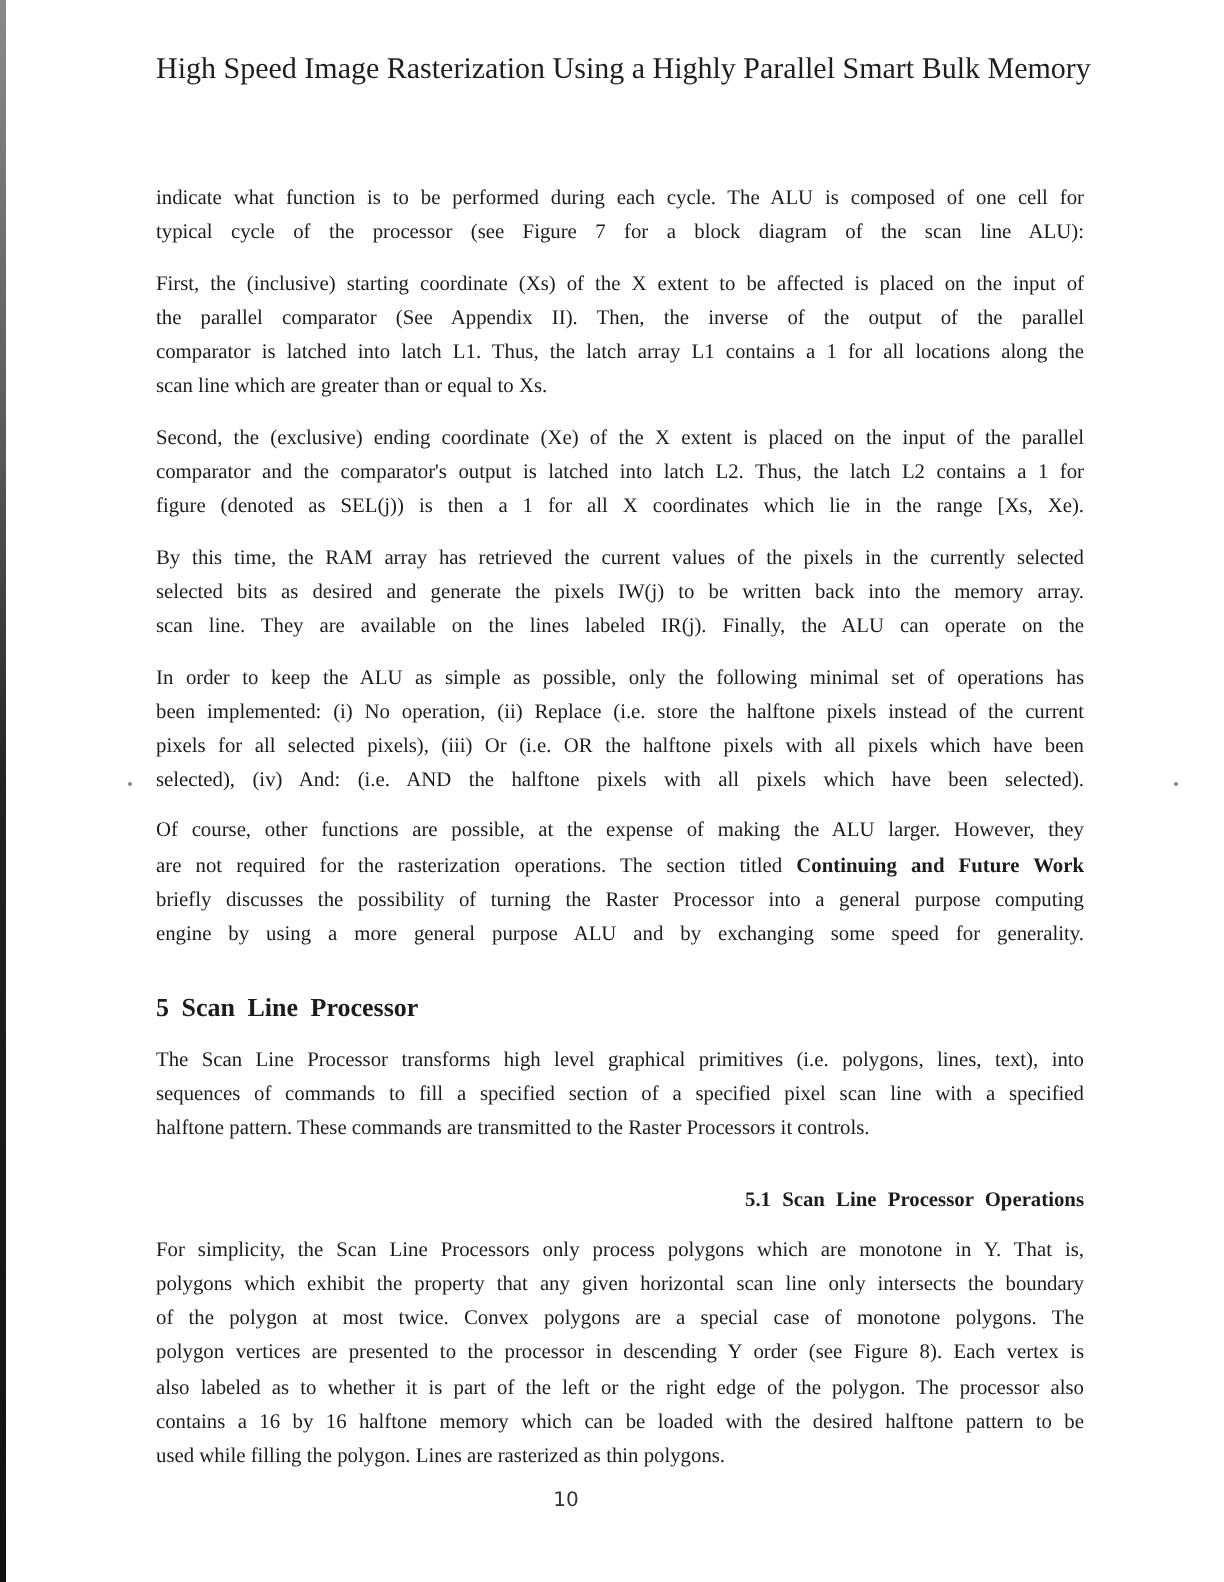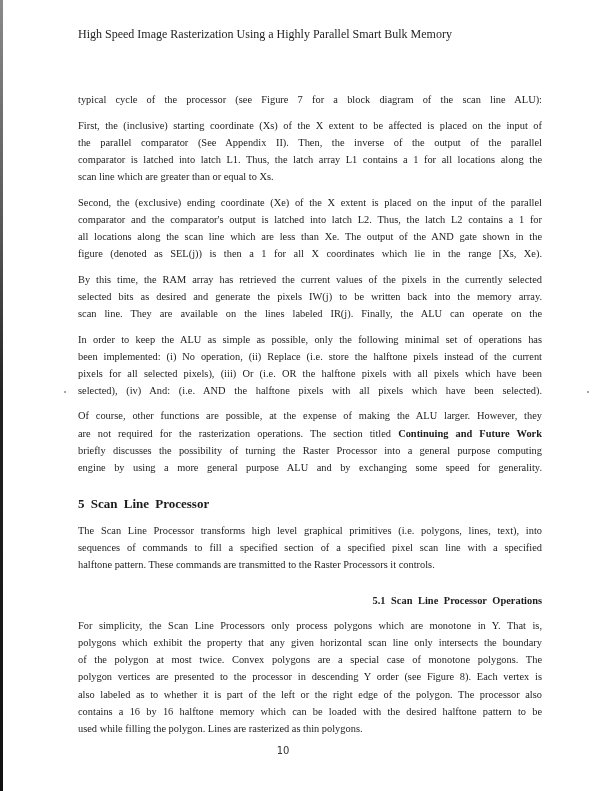--- a/index.html
+++ b/index.html
@@ -20,21 +20,21 @@
       left: 0;
       top: 0;
       width: 3px;
       height: 791px;
       background: linear-gradient(to bottom, #8a8a8a 0%, #555 30%, #222 50%, #111 100%);
     }
     .running-header {
       position: absolute;
       left: 78px;
       top: 27px;
-      font-size: 12px;
+      font-size: 15px;
       letter-spacing: 0;
       color: #1e1e1e;
       white-space: nowrap;
     }
     .content {
       position: absolute;
       left: 78px;
       top: 91px;
       width: 464px;
     }
@@ -88,34 +88,34 @@
 </head>
 <body>
 
 <div class="scan-edge"></div>
 
 <div class="running-header">High Speed Image Rasterization Using a Highly Parallel Smart Bulk Memory</div>
 
 <div class="content">
 
   <div class="para">
+    <span class="line">indicate what function is to be performed during each cycle. The ALU is composed of one cell for</span>
     <span class="line">typical cycle of the processor (see Figure 7 for a block diagram of the scan line ALU):</span>
   </div>
 
   <div class="para">
     <span class="line">First, the (inclusive) starting coordinate (Xs) of the X extent to be affected is placed on the input of</span>
     <span class="line">the parallel comparator (See Appendix II). Then, the inverse of the output of the parallel</span>
     <span class="line">comparator is latched into latch L1. Thus, the latch array L1 contains a 1 for all locations along the</span>
     <span class="line left">scan line which are greater than or equal to Xs.</span>
   </div>
 
   <div class="para">
     <span class="line">Second, the (exclusive) ending coordinate (Xe) of the X extent is placed on the input of the parallel</span>
     <span class="line">comparator and the comparator's output is latched into latch L2. Thus, the latch L2 contains a 1 for</span>
-    <span class="line">all locations along the scan line which are less than Xe. The output of the AND gate shown in the</span>
     <span class="line">figure (denoted as SEL(j)) is then a 1 for all X coordinates which lie in the range [Xs, Xe).</span>
   </div>
 
   <div class="para">
     <span class="line">By this time, the RAM array has retrieved the current values of the pixels in the currently selected</span>
     <span class="line">selected bits as desired and generate the pixels IW(j) to be written back into the memory array.</span>
     <span class="line">scan line. They are available on the lines labeled IR(j). Finally, the ALU can operate on the</span>
   </div>
 
   <div class="para">

